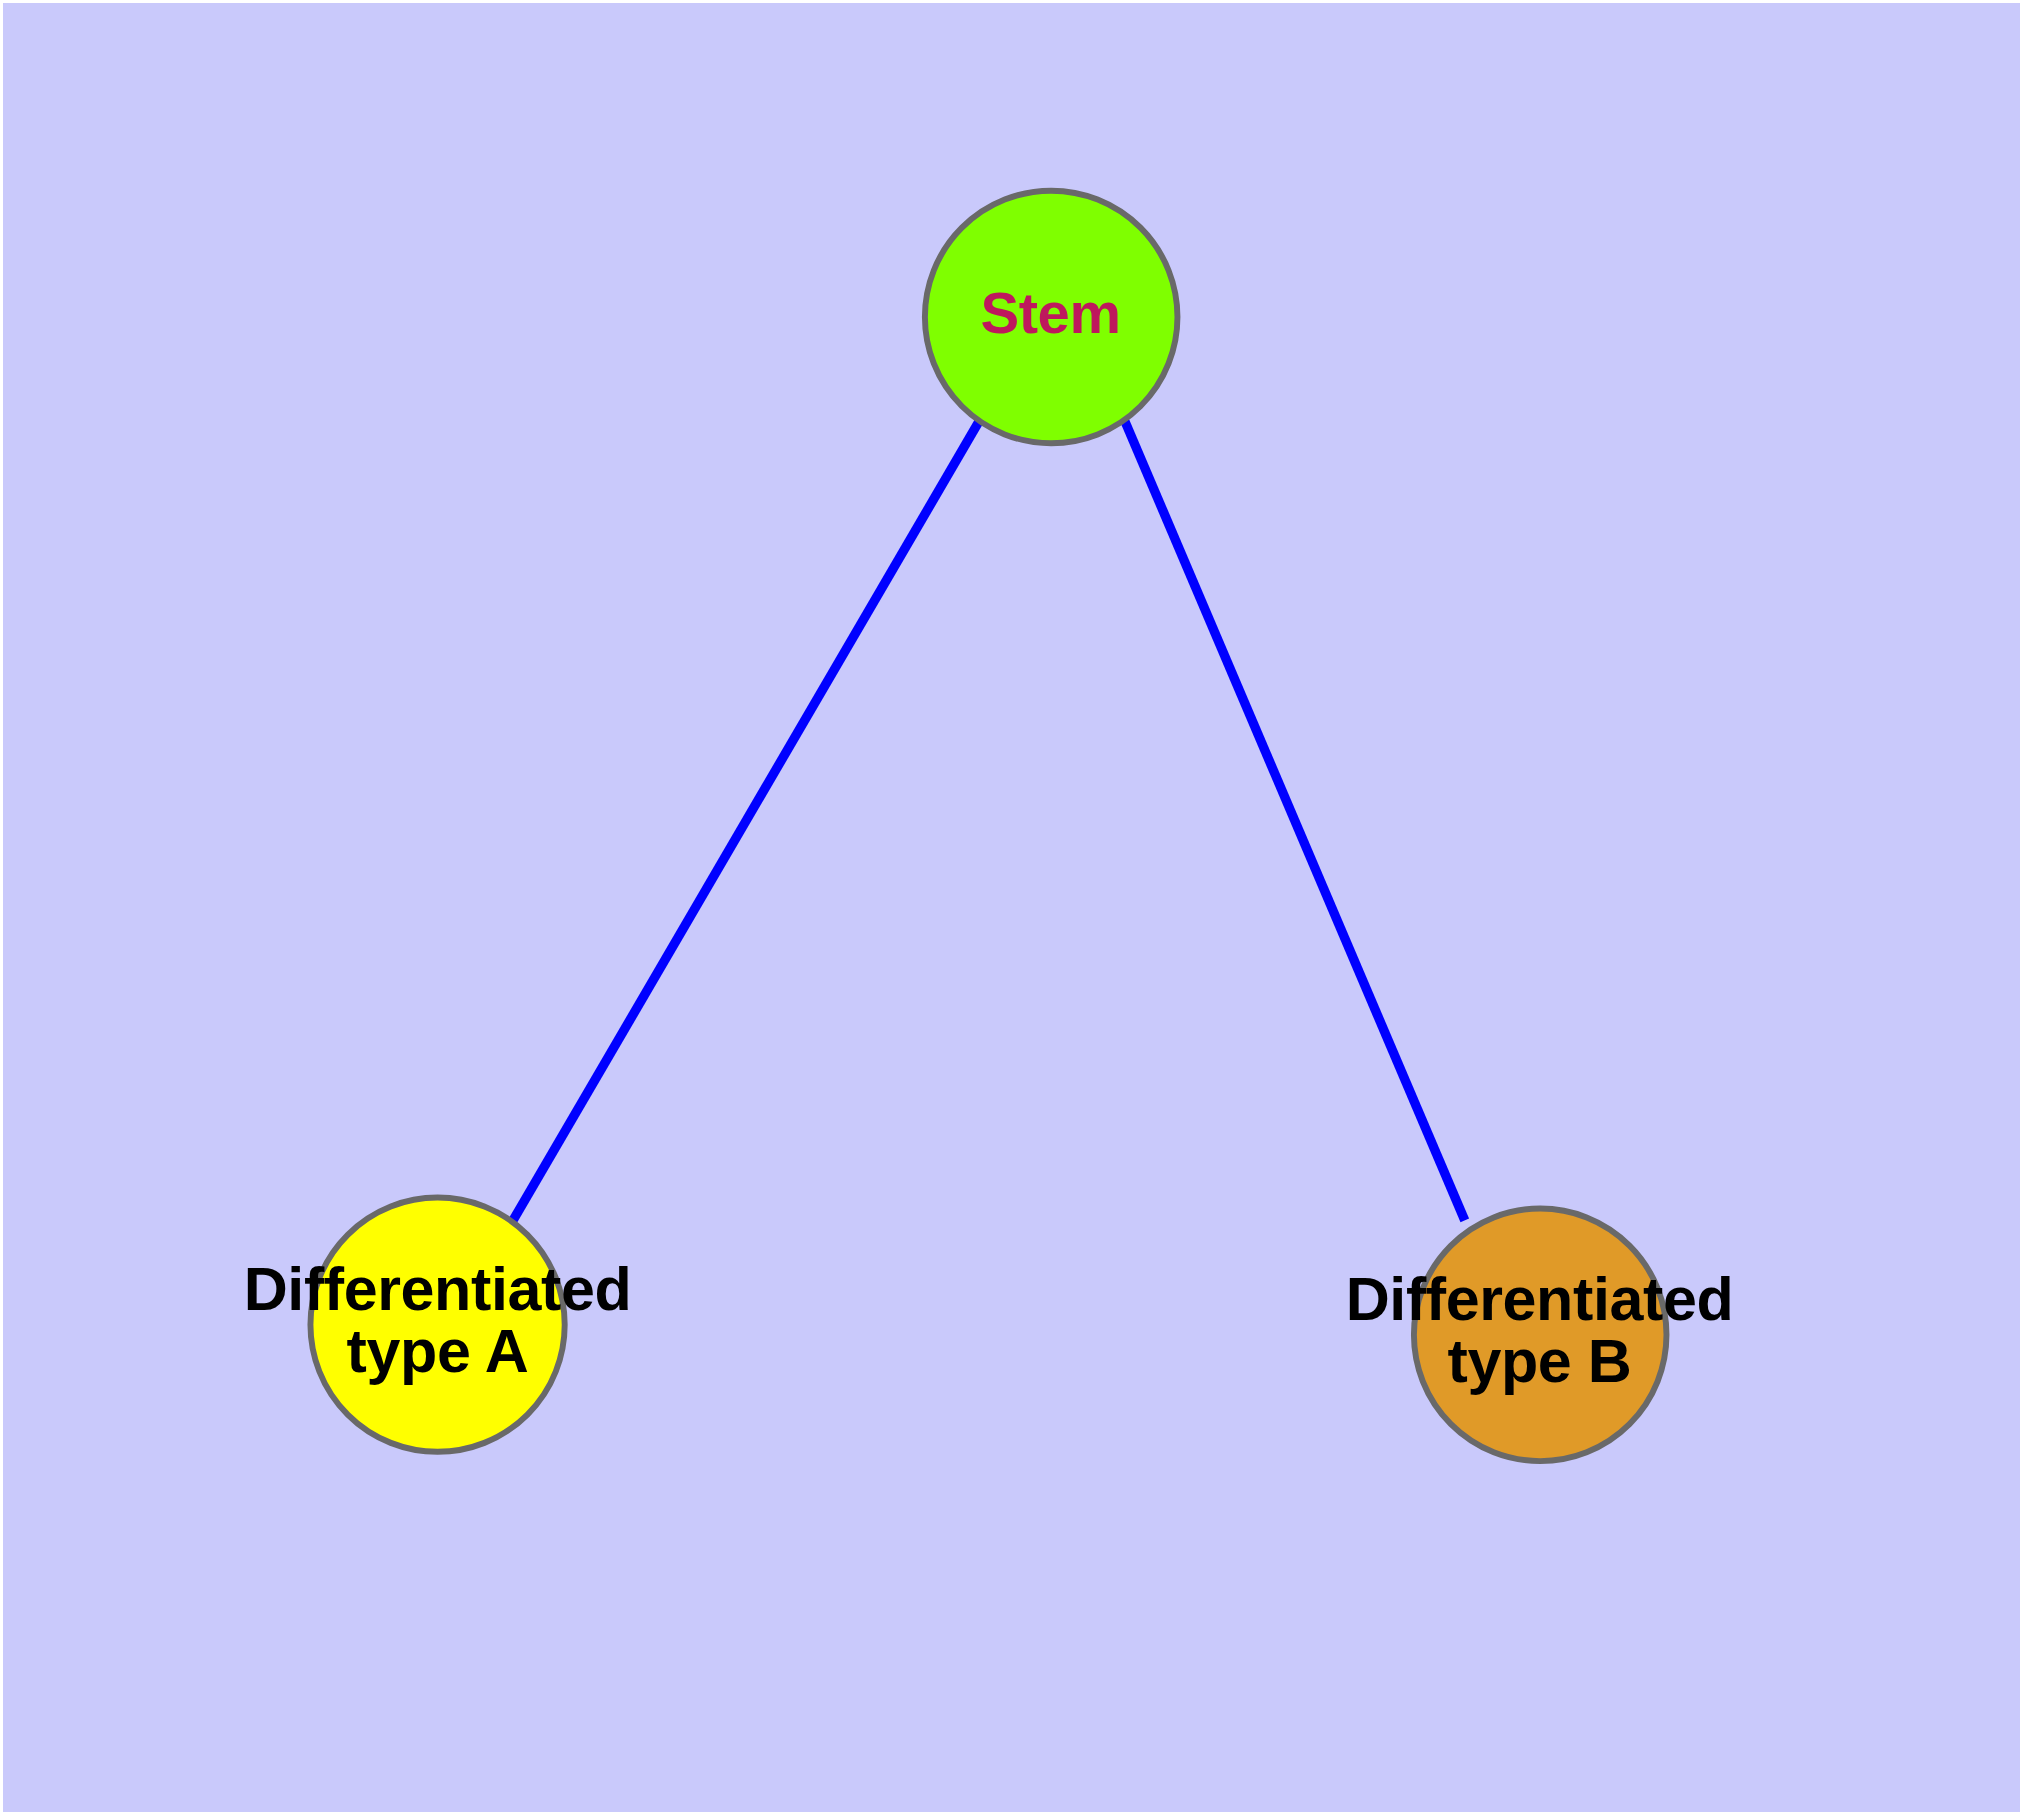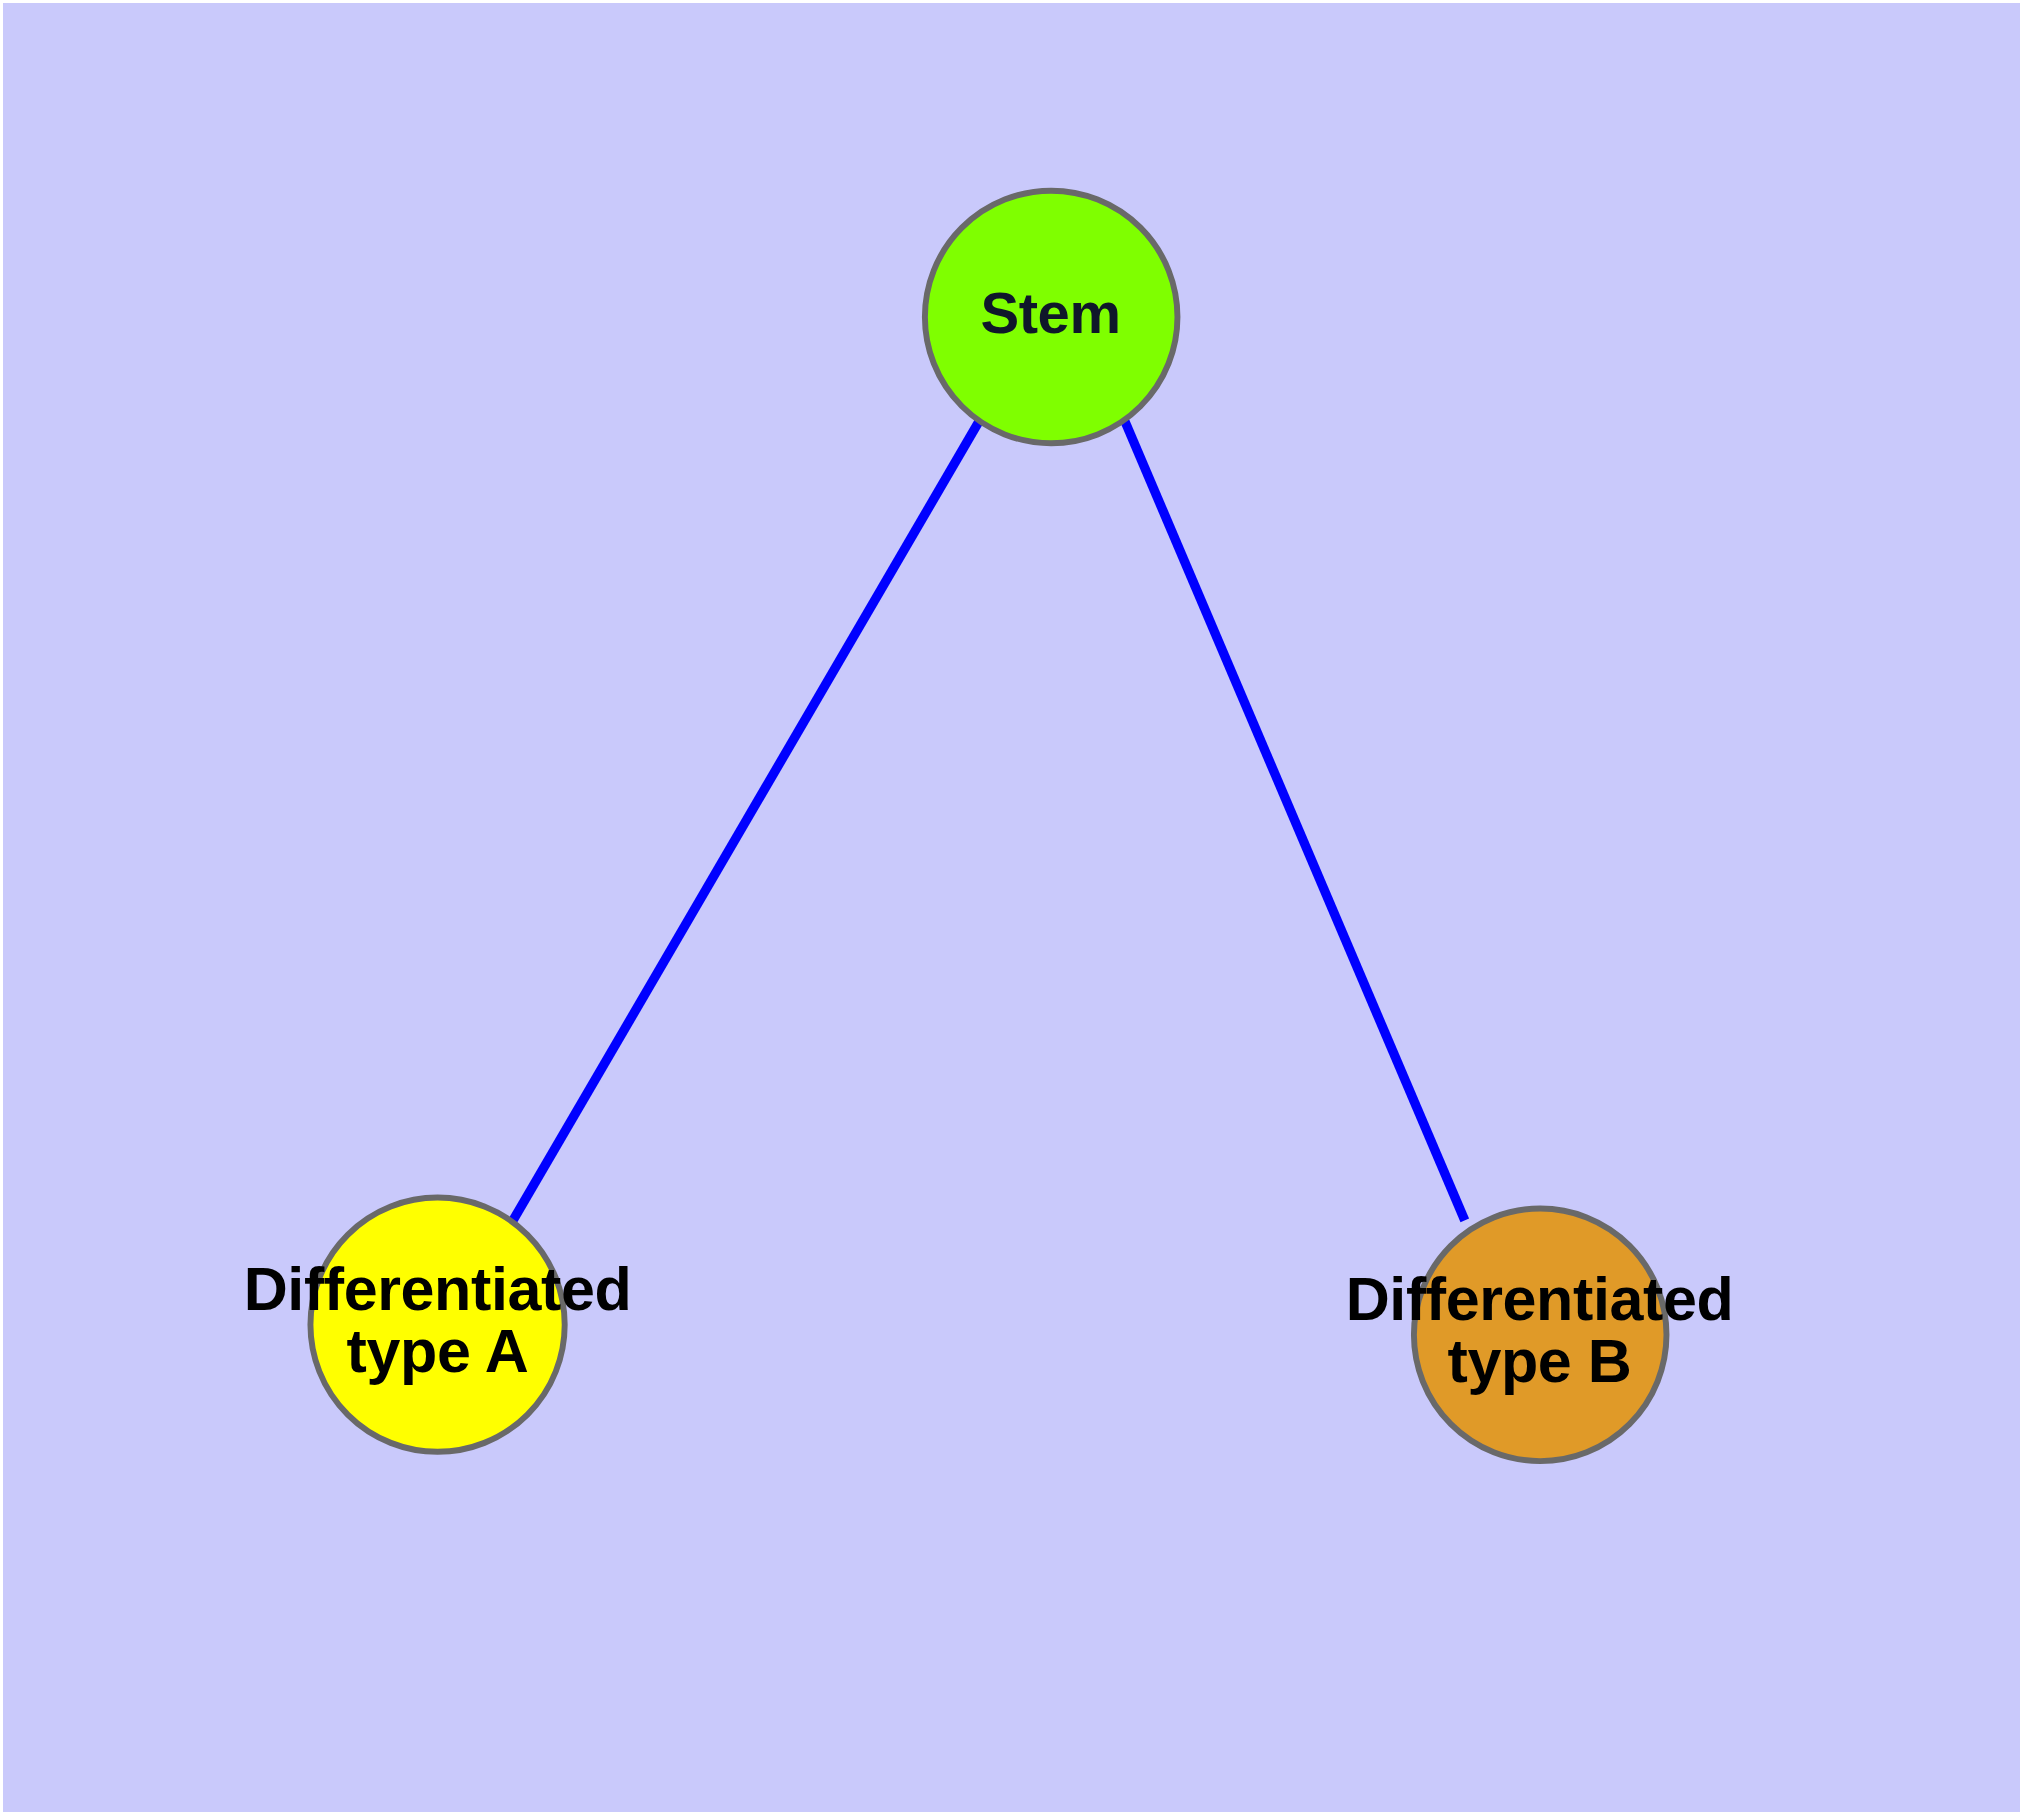--- a/index.html
+++ b/index.html
@@ -62,18 +62,18 @@
         <line x1="1327" y1="497" x2="1728" y2="1440" stroke="#0000ff" stroke-width="11" stroke-linecap="butt"></line>
       </g>
     <g id="node-layer">
         <circle cx="1240" cy="374" r="149" fill="#7fff00" stroke="#696969" stroke-width="7"></circle>
         <circle cx="516" cy="1563" r="150" fill="#ffff00" stroke="#696969" stroke-width="7"></circle>
         <circle cx="1817" cy="1575" r="149" fill="#e09a28" stroke="#696969" stroke-width="7"></circle>
       </g>
   </svg>
 
   <div id="label-layer">
-      <div class="node-label stem" style="font-size: 58px; color: #0f172a; width: 1017px; left: 542px; top: 283px;"><div style="height: 59px;">Stem</div></div>
+      <div class="node-label stem" style="font-size: 58px; color: #be185d; width: 1017px; left: 542px; top: 283px;"><div style="height: 59px;">Stem</div></div>
       <div class="node-label diff" style="font-size: 61px; color: rgb(0, 0, 0); width: 1017px; left: -71px; top: 1258px;"><div style="height: 62px;">Differentiated</div><div style="height: 62px;">type A</div></div>
       <div class="node-label diff" style="font-size: 61px; color: rgb(0, 0, 0); width: 1017px; left: 1031px; top: 1268px;"><div style="height: 62px;">Differentiated</div><div style="height: 62px;">type B</div></div>
     </div>
 </div>
 
 
 </body></html>

